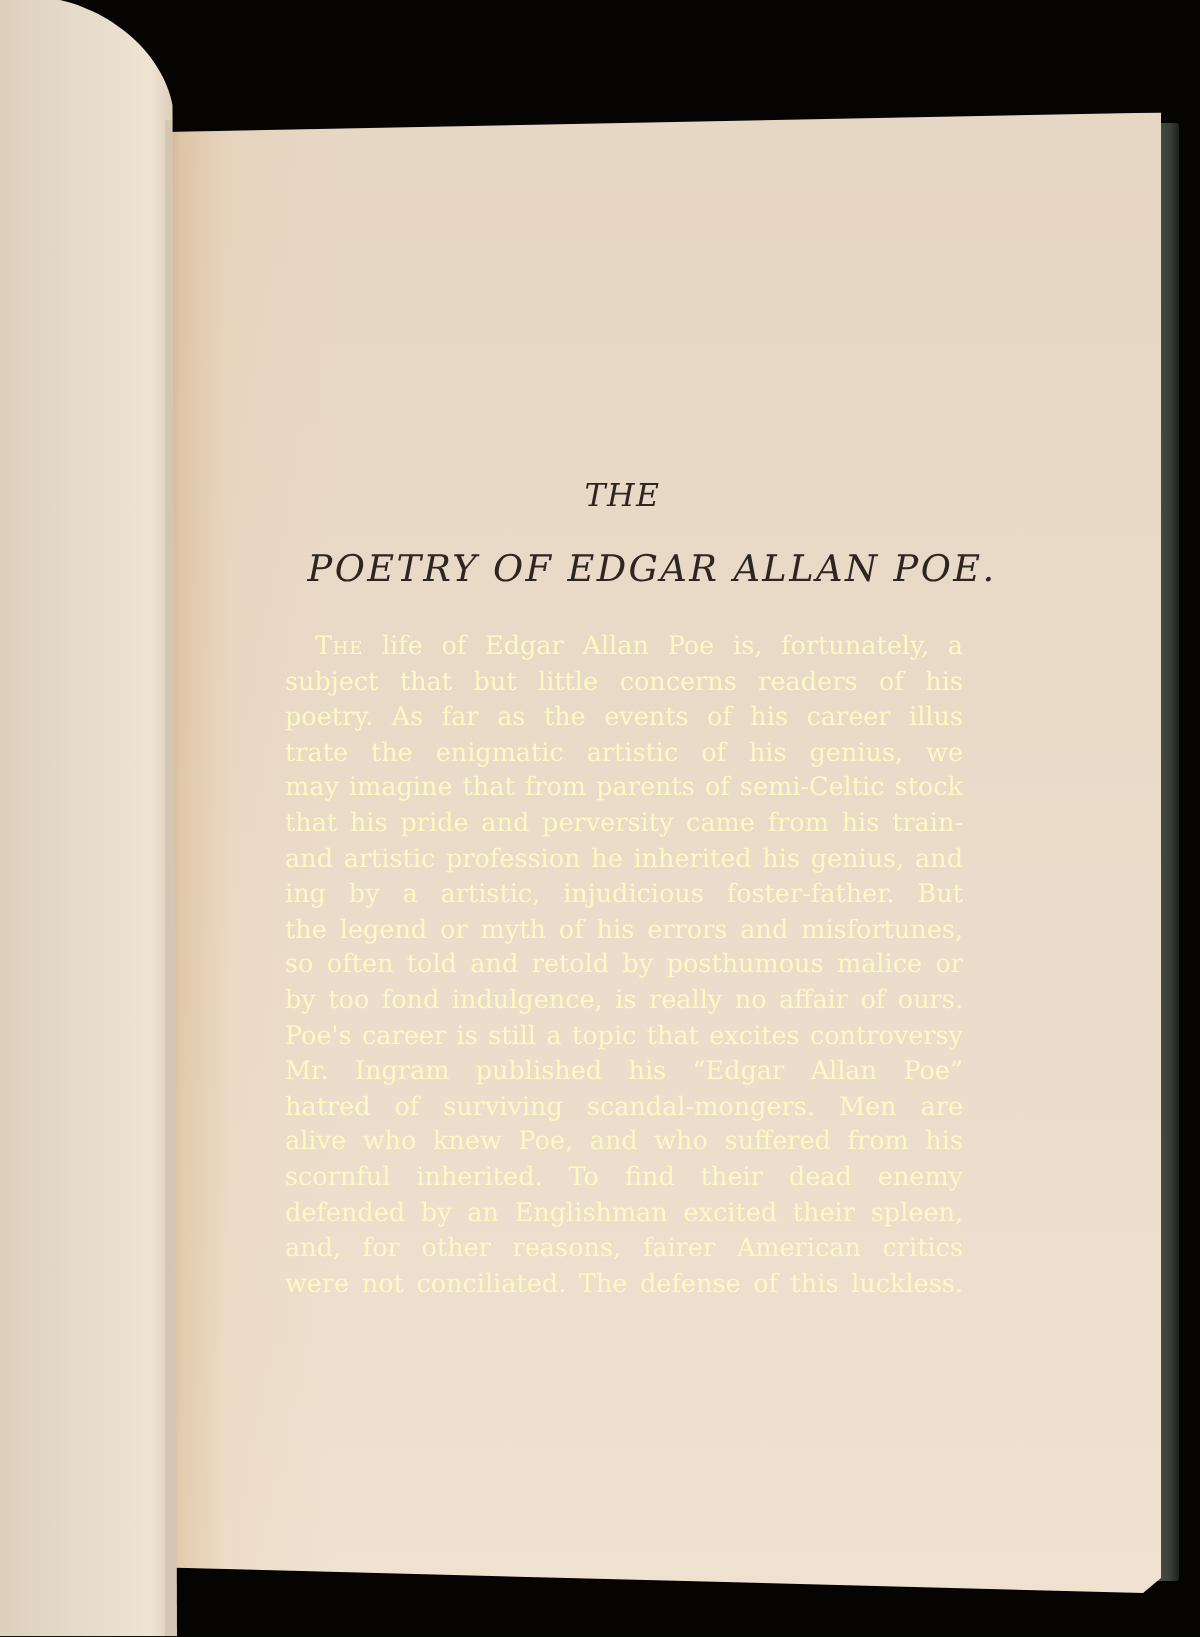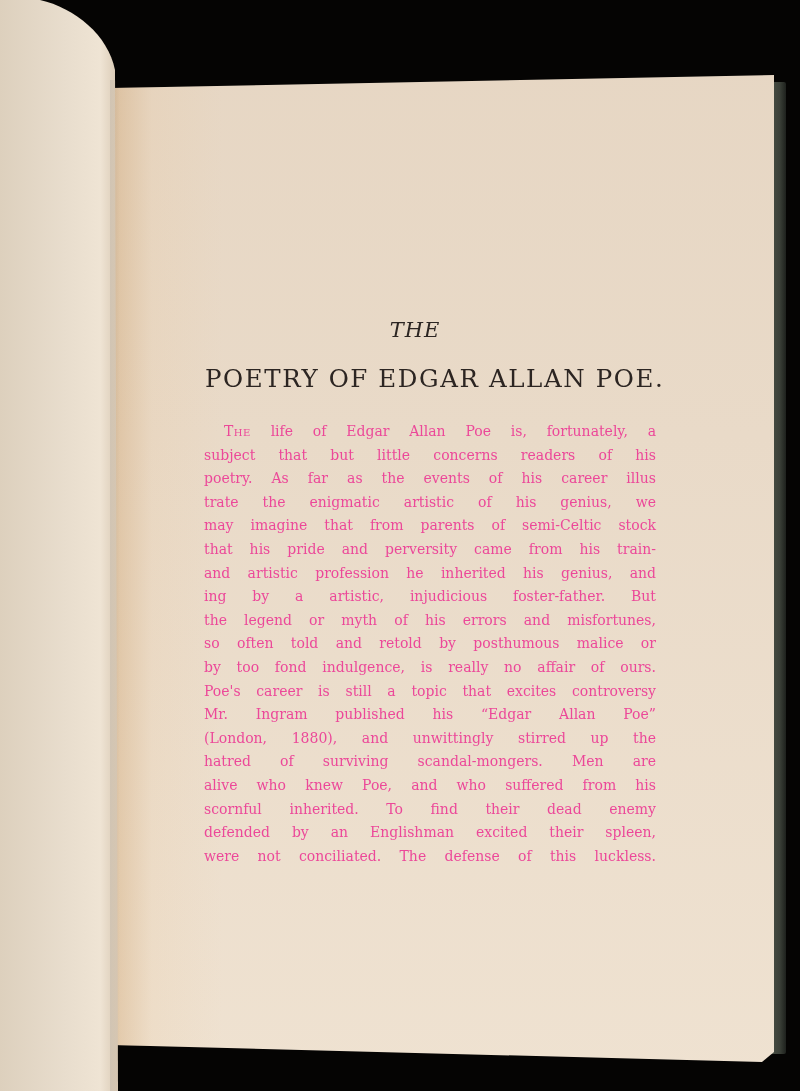--- a/index.html
+++ b/index.html
@@ -29,26 +29,26 @@
     position: absolute; left: 110px; top: 80px; width: 10px; height: 1011px;
     background: linear-gradient(90deg, rgba(0,0,0,0.08), rgba(0,0,0,0));
   }
   .title-the {
     position: absolute; left: 0; width: 800px; top: 318px; text-align: center;
     font-style: italic; font-size: 21px; letter-spacing: 1px; color: #2c2522;
     padding-left: 30px; box-sizing: border-box;
   }
   .title-main {
     position: absolute; left: 205px; top: 364px; width: 470px;
-    font-size: 24.5px; letter-spacing: 1.6px; color: #2c2522;
+    font-style: italic; font-size: 24.5px; letter-spacing: 1.6px; color: #2c2522;
     white-space: nowrap;
   }
   .body-text {
-    position: absolute; left: 204px; top: 420px; width: 452px;
-    font-size: 14px; color: #ec4899; line-height: 23.6px;
+    position: absolute; left: 190px; top: 420px; width: 452px;
+    font-size: 17px; color: #fef9c3; line-height: 23.6px;
   }
   .line {
     display: block; white-space: nowrap; text-align: justify; text-align-last: justify;
     height: 23.6px; overflow: visible;
   }
   .line.first { padding-left: 20px; }
   .smallcaps { font-variant: small-caps; letter-spacing: 0.5px; }
 </style>
 </head>
 <body>
@@ -70,19 +70,19 @@
   <span class="line">trate the enigmatic artistic of his genius, we</span>
   <span class="line">may imagine that from parents of semi-Celtic stock</span>
   <span class="line">that his pride and perversity came from his train-</span>
   <span class="line">and artistic profession he inherited his genius, and</span>
   <span class="line">ing by a artistic, injudicious foster-father. But</span>
   <span class="line">the legend or myth of his errors and misfortunes,</span>
   <span class="line">so often told and retold by posthumous malice or</span>
   <span class="line">by too fond indulgence, is really no affair of ours.</span>
   <span class="line">Poe's career is still a topic that excites controversy</span>
   <span class="line">Mr. Ingram published his “Edgar Allan Poe”</span>
-  <span class="line">(London, 1880), and unwittingly stirred up the</span>
   <span class="line">hatred of surviving scandal-mongers. Men are</span>
   <span class="line">alive who knew Poe, and who suffered from his</span>
   <span class="line">scornful inherited. To find their dead enemy</span>
   <span class="line">defended by an Englishman excited their spleen,</span>
+  <span class="line">and, for other reasons, fairer American critics</span>
   <span class="line">were not conciliated. The defense of this luckless.</span>
 </div>
 
 </body></html>

